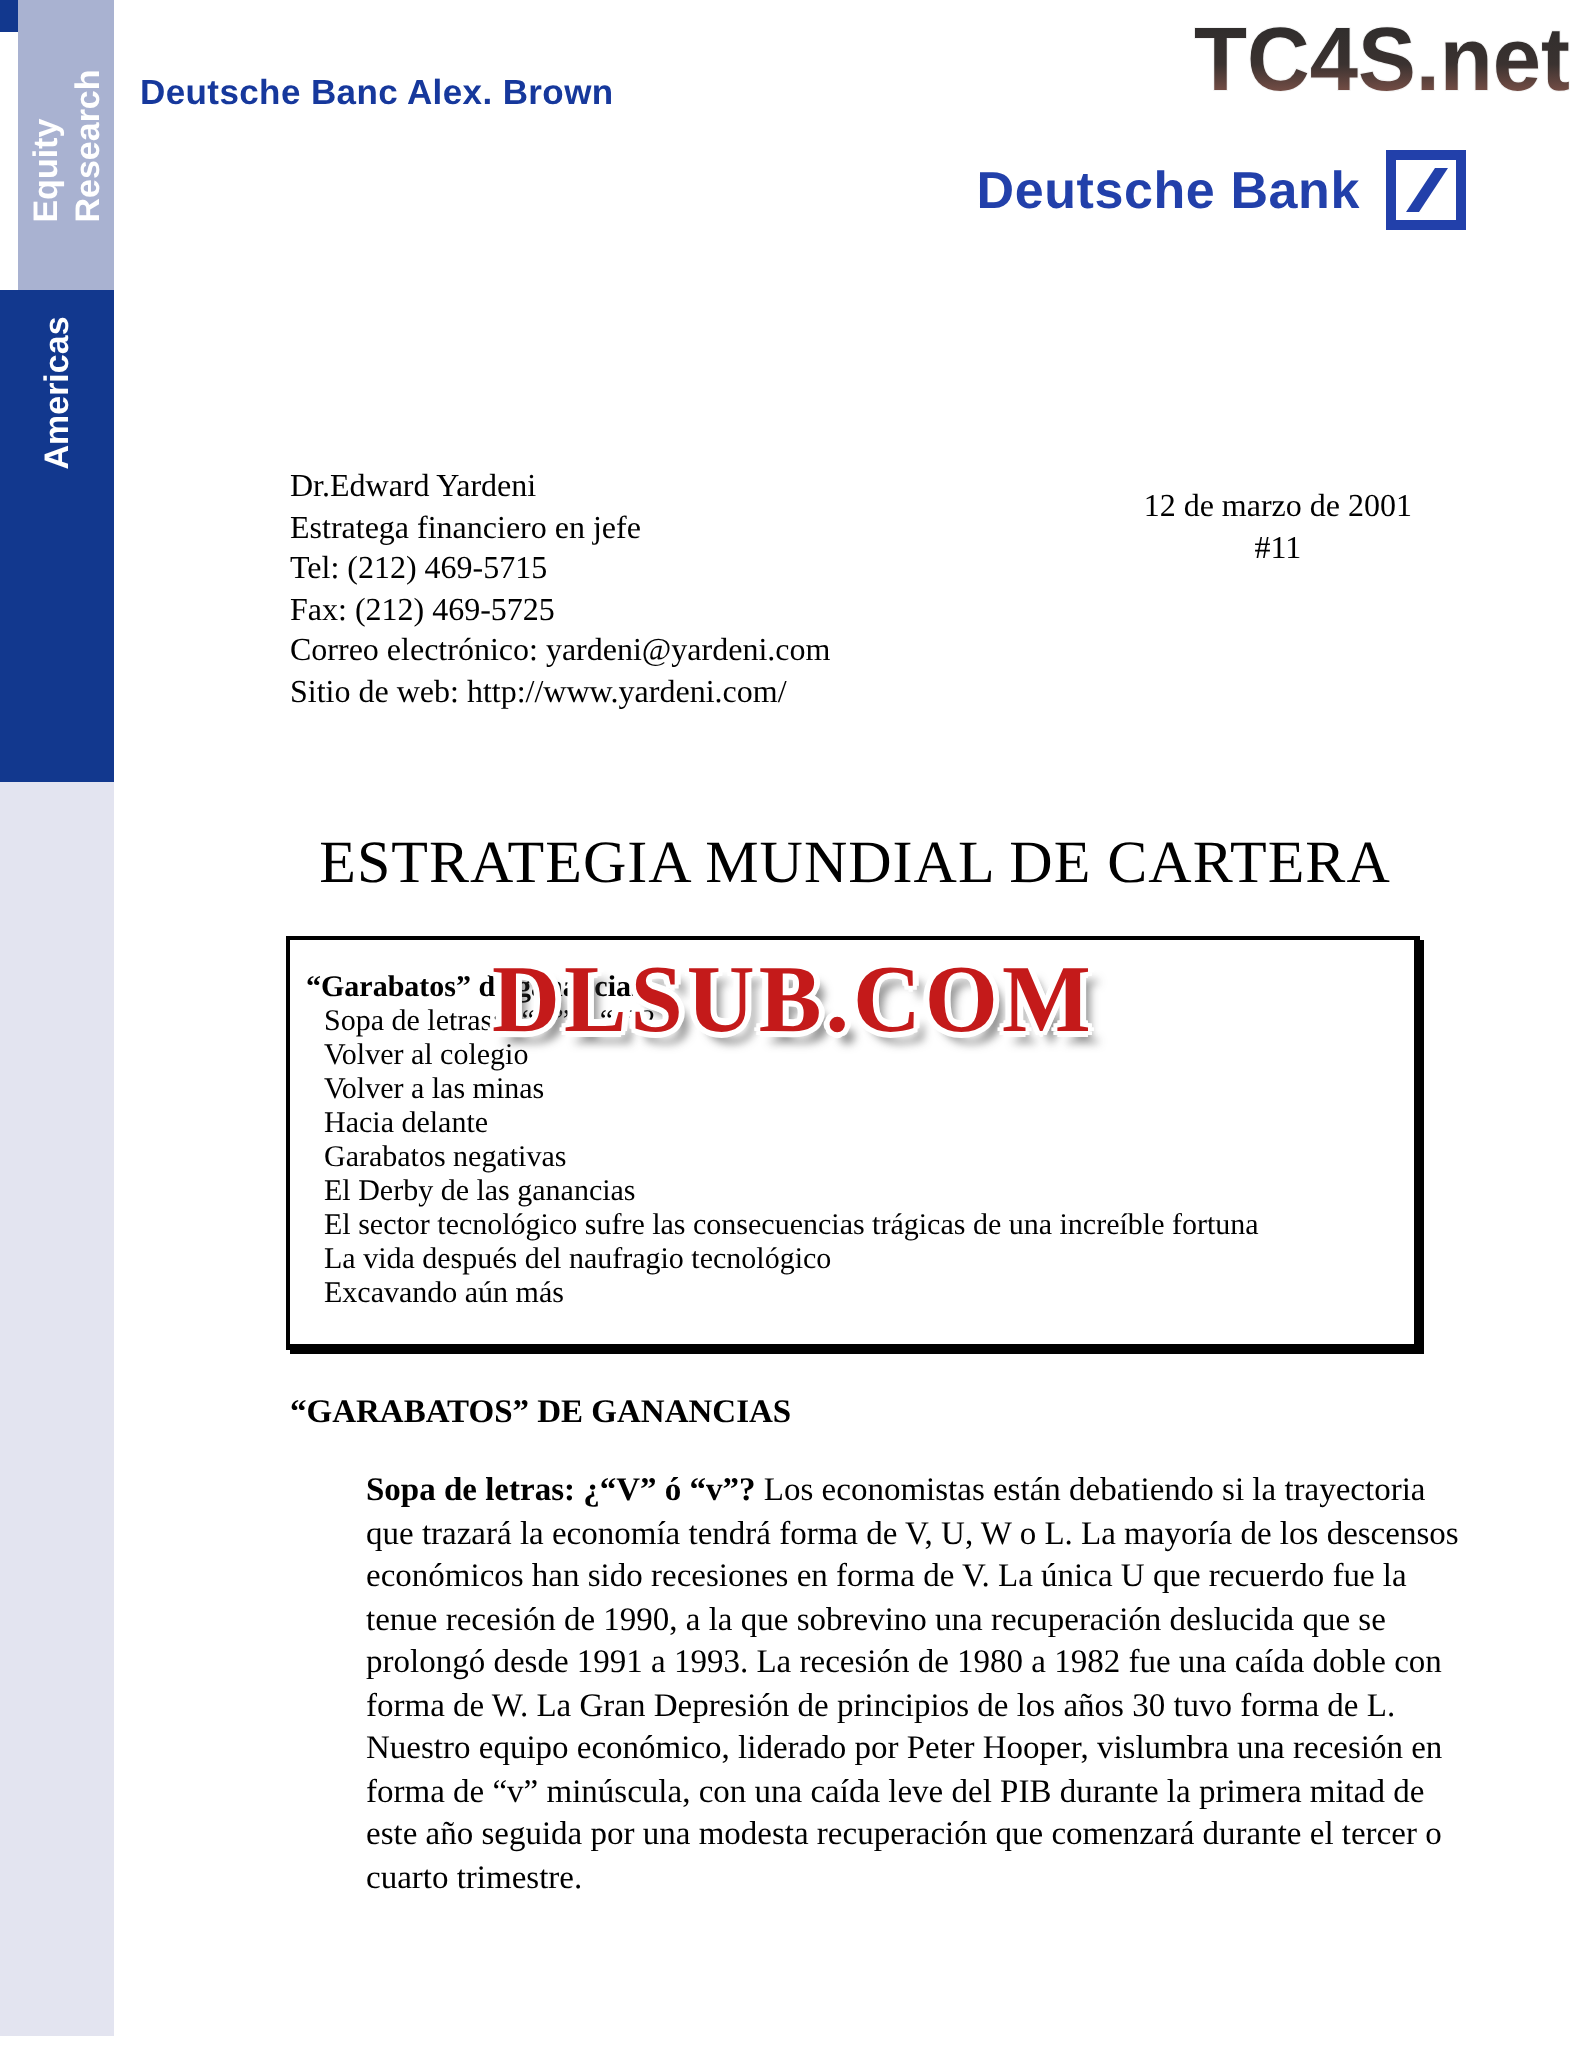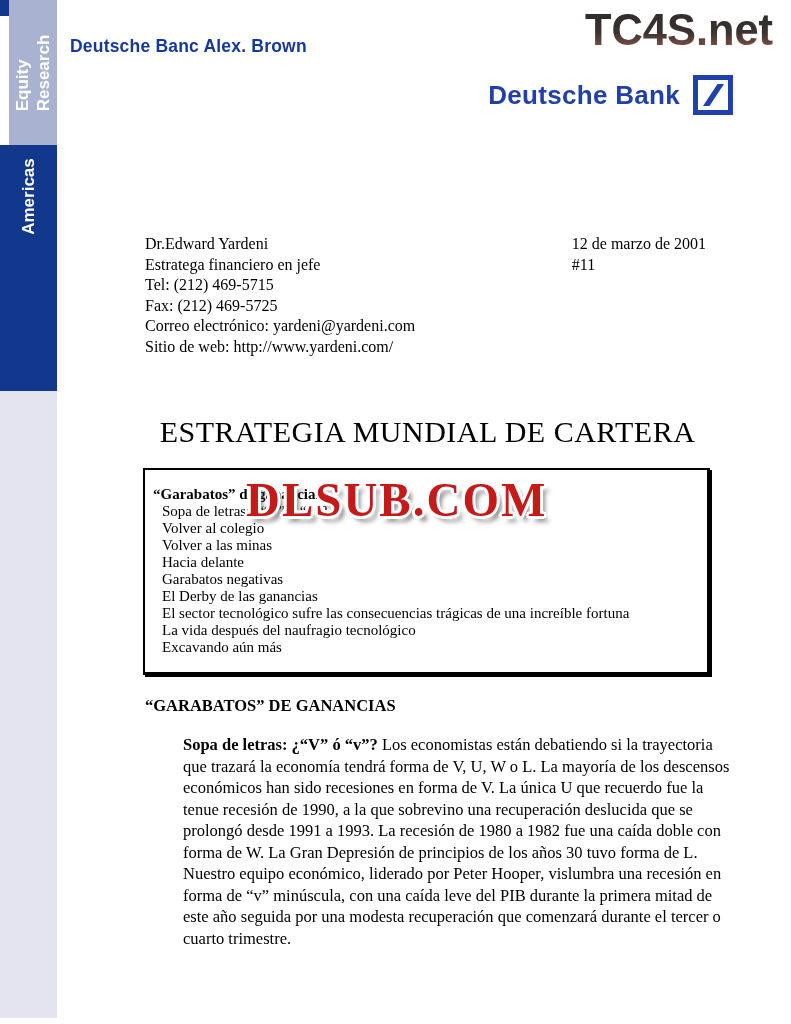--- a/index.html
+++ b/index.html
@@ -20,29 +20,29 @@
   }
   .americas-wrap { position:absolute; left:0; top:8px; width:57px; height:86px;
     display:flex; align-items:center; justify-content:center; }
   .americas-wrap .v-text { white-space:nowrap; }
   
   .brand {
     position:absolute; left:70px; top:36px;
     font-family:"Liberation Sans", sans-serif; font-weight:bold; font-size:17.5px;
     color:#16389c; letter-spacing:0.2px;
   }
-  .tc4s { position:absolute; right:13px; top:3px; }
+  .tc4s { position:absolute; right:1px; top:3px; }
   .db-lockup { position:absolute; right:58px; top:75px; display:flex; align-items:center; }
   .db-name {
     font-family:"Liberation Sans", sans-serif; font-weight:bold; font-size:26px;
     color:#2240aa; margin-right:13px; letter-spacing:0.3px;text-align:right;
   }
   
   .contact { position:absolute; left:145px; top:234px; font-size:16px; line-height:20.5px; }
-  .issue { position:absolute; right:85px; top:234px; text-align:left; font-size:16px; line-height:20.5px; }
+  .issue { position:absolute; right:85px; top:244px; text-align:center; font-size:16px; line-height:20.5px; }
   
   .report-title {
     position:absolute; left:145px; top:415px; width:565px; text-align:center;
     font-size:30px; font-weight:normal; letter-spacing:0.5px; white-space:nowrap;
   }
   
   .contents-box {
     position:absolute; left:143px; top:468px; width:567px; height:207px;
     border:2px solid #000; border-right-width:3px; border-bottom-width:3px;
     box-shadow:2px 2px 0 #000; background:#fff;

